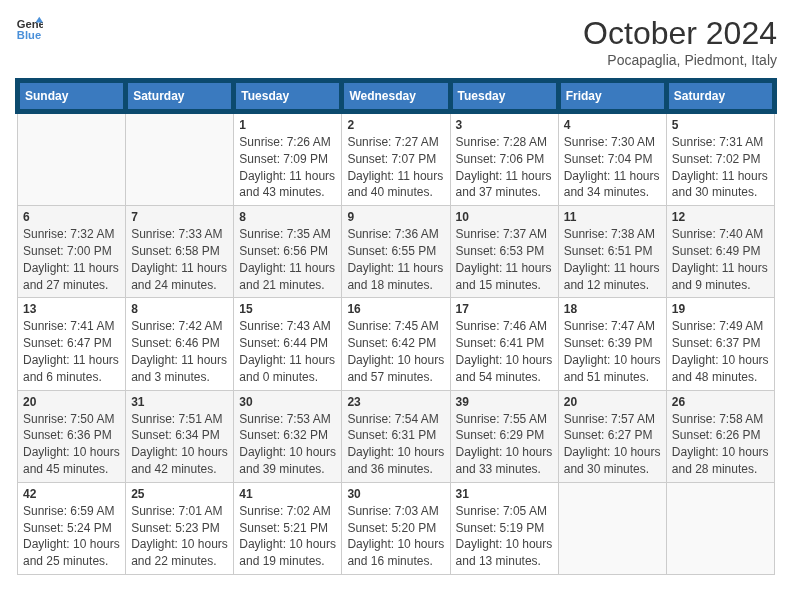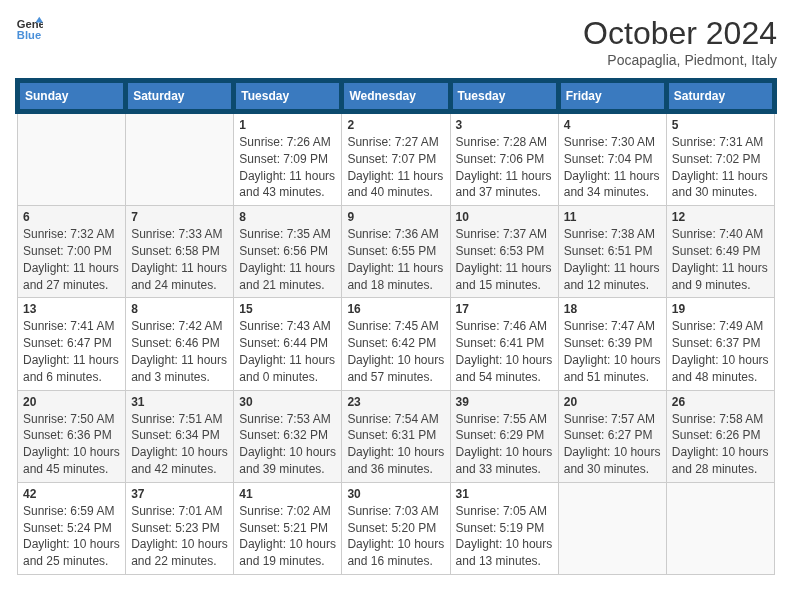--- a/index.html
+++ b/index.html
@@ -222,21 +222,21 @@
           <span class="day-num">26</span>
           <div class="day-detail">Sunrise: 7:58 AM<br>Sunset: 6:26 PM<br>Daylight: 10 hours and 28 minutes.</div>
         </td>
       </tr>
       <tr>
         <td>
           <span class="day-num">42</span>
           <div class="day-detail">Sunrise: 6:59 AM<br>Sunset: 5:24 PM<br>Daylight: 10 hours and 25 minutes.</div>
         </td>
         <td>
-          <span class="day-num">37</span>
+          <span class="day-num">25</span>
           <div class="day-detail">Sunrise: 7:01 AM<br>Sunset: 5:23 PM<br>Daylight: 10 hours and 22 minutes.</div>
         </td>
         <td>
           <span class="day-num">41</span>
           <div class="day-detail">Sunrise: 7:02 AM<br>Sunset: 5:21 PM<br>Daylight: 10 hours and 19 minutes.</div>
         </td>
         <td>
           <span class="day-num">30</span>
           <div class="day-detail">Sunrise: 7:03 AM<br>Sunset: 5:20 PM<br>Daylight: 10 hours and 16 minutes.</div>
         </td>

